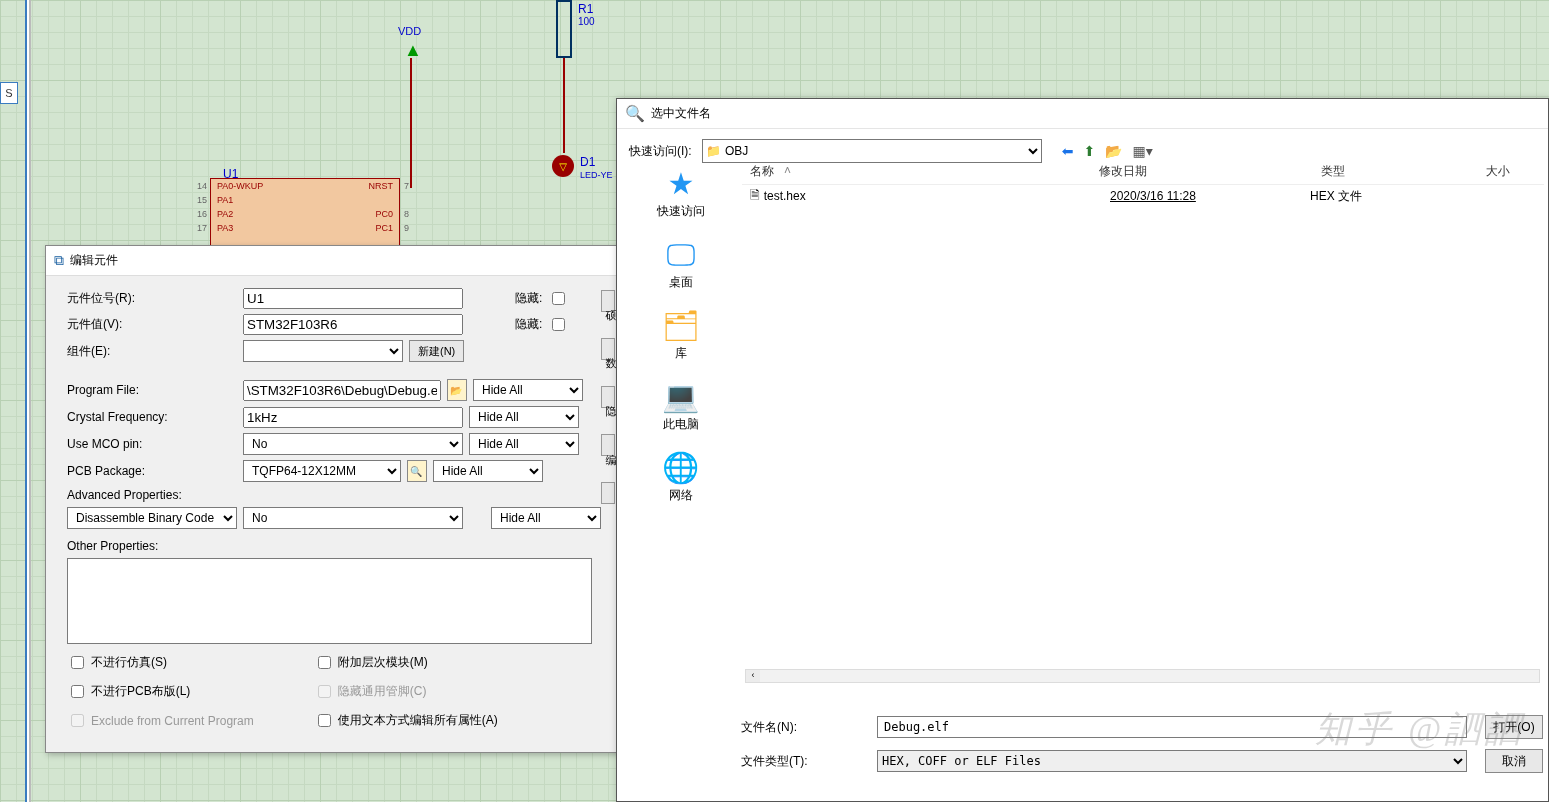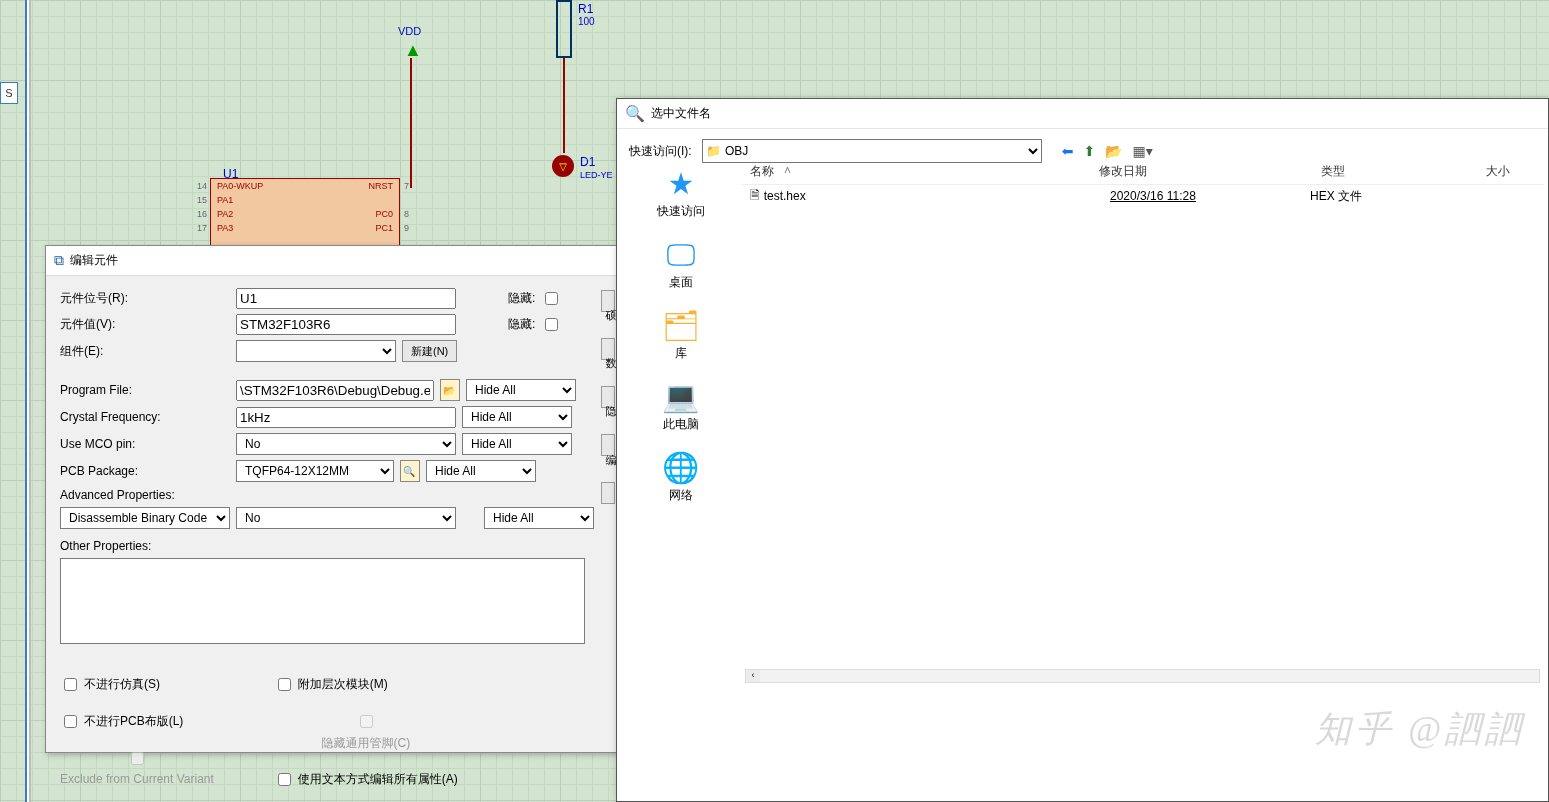--- a/index.html
+++ b/index.html
@@ -46,37 +46,37 @@
 .pin-num { position:absolute; font-size:9px; color:#666; }
 
 
 .dlg1 {
   position:absolute; left:45px; top:245px; width:575px; height:508px;
   background:#f0f0f0; border:1px solid #888; box-shadow:2px 2px 6px rgba(0,0,0,.25);
   font-size:12px; color:#000;
 }
 .dlg1 .titlebar { height:30px; background:#fff; display:flex; align-items:center; padding:0 8px; gap:6px; border-bottom:1px solid #ddd;}
 .dlg1 .titlebar .icn { color:#1a5fa0; font-size:14px; }
-.dlg1 .body { padding:12px 14px 8px 14px; }
+.dlg1 .body { padding:12px 14px 8px 21px; }
 .row { display:flex; align-items:center; margin-bottom:5px; gap:6px; }
 .row .col1 { width:170px; }
 input[type="text"].txt, select.sel {
   border:1px solid #7a7a7a; background:#fff; font-size:12px; height:22px; padding:1px 4px;
 }
 .txt.w220 { width:220px; }
 .sel.w100 { width:110px; }
 .sel.w220 { width:220px; }
 .ck { width:13px; height:13px; }
 .btn-sm { height:22px; font-size:11px; border:1px solid #888; background:#e8e8e8; padding:0 8px; }
 .folder-btn { width:20px; height:22px; border:1px solid #888; background:#fff4cc; font-size:10px; padding:0; }
 .txtarea { width:525px; height:86px; border:1px solid #7a7a7a; background:#fff; resize:none; }
 .bottom-checks { display:flex; gap:60px; margin-top:6px; }
-.bottom-checks div { display:flex; flex-direction:column; gap:18px;margin-top:22px; }
+.bottom-checks div { display:flex; flex-direction:column; gap:10px; }
 .chk { display:flex; align-items:center; gap:4px; }
-.chk.disabled { color:#999;flex-direction:column; }
+.chk.disabled { color:#999; }
 .col-right-stack { display:flex; flex-direction:column; gap:26px; position:absolute; left:601px; top:290px; }
 .square-btn { width:14px; height:60px; border:1px solid #999; background:#e8e8e8; font-size:11px; writing-mode:vertical-lr; } 
 
 
 .dlg2 {
   position:absolute; left:616px; top:98px; width:933px; height:704px;
   background:#fff; border:1px solid #555; box-shadow:2px 2px 8px rgba(0,0,0,.3);
   font-size:12px;
 }
 .dlg2 .titlebar { height:30px; background:#fff; display:flex; align-items:center; padding:0 8px; gap:6px; border-bottom:1px solid #e5e5e5;}
@@ -219,21 +219,21 @@
         <label class="chk">
             <input type="checkbox" class="ck" style="">
             <span>不进行仿真(S)</span>
           </label>
         <label class="chk">
             <input type="checkbox" class="ck" style="">
             <span>不进行PCB布版(L)</span>
           </label>
         <label class="chk disabled">
             <input type="checkbox" class="ck" disabled="" style="">
-            <span>Exclude from Current Variant</span>
+            <span>Exclude from Current Program</span>
           </label>
       </div>
       <div>
         <label class="chk">
             <input type="checkbox" class="ck" style="">
             <span>附加层次模块(M)</span>
           </label>
         <label class="chk disabled">
             <input type="checkbox" class="ck" disabled="" style="">
             <span>隐藏通用管脚(C)</span>
@@ -313,15 +313,27 @@
         </span>
       <span class="c2">2020/3/16 11:28</span>
       <span class="c3">HEX 文件</span>
     </div>
   </div>
 
   <div class="scroll-track">
     <div class="scroll-arrow" style="left:0">‹</div>
   </div>
 
+  <div class="footer">
+    <div class="foot-row">
+      <span class="flabel">文件名(N):</span>
+      <input class="foot-input" value="Debug.elf" style="">
+      <button class="foot-btn">打开(O)</button>
+    </div>
+    <div class="foot-row">
+      <span class="flabel">文件类型(T):</span>
+      <select class="foot-sel"><option>HEX, COFF or ELF Files</option></select>
+      <button class="foot-btn">取消</button>
+    </div>
+  </div>
 </div>
 
 <div class="watermark">知乎 @訵訵</div>
 
 </body></html>

